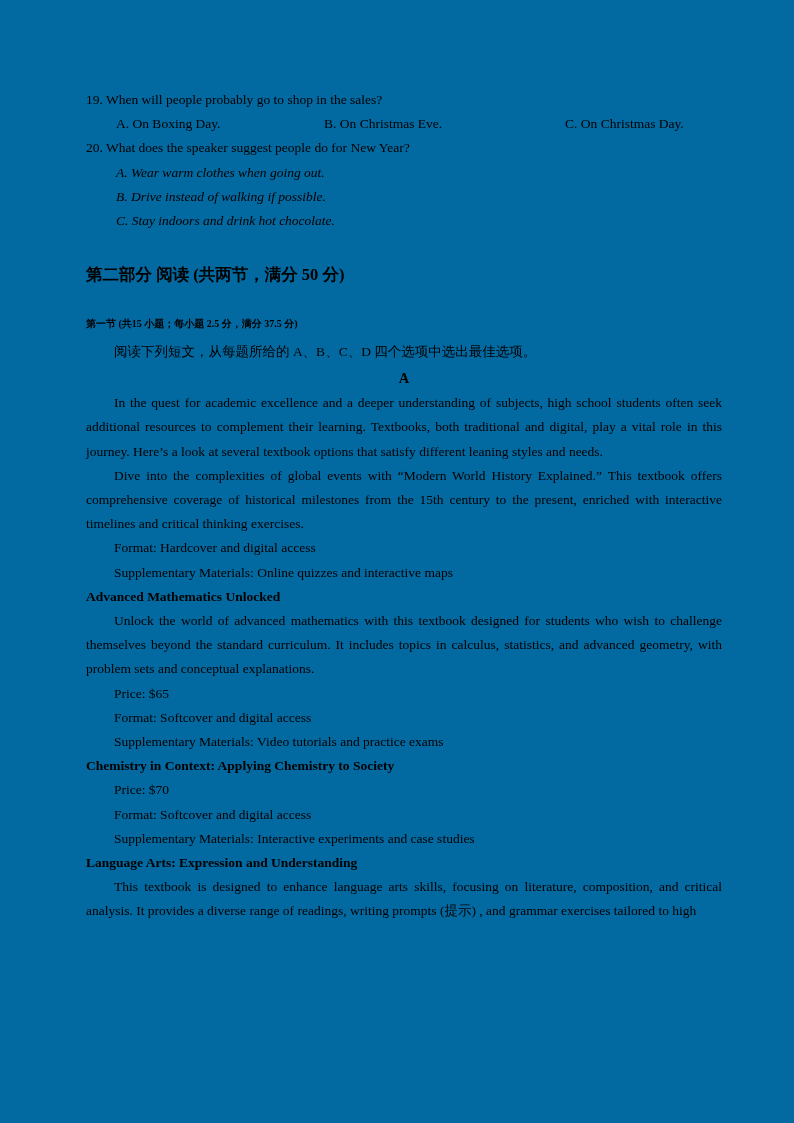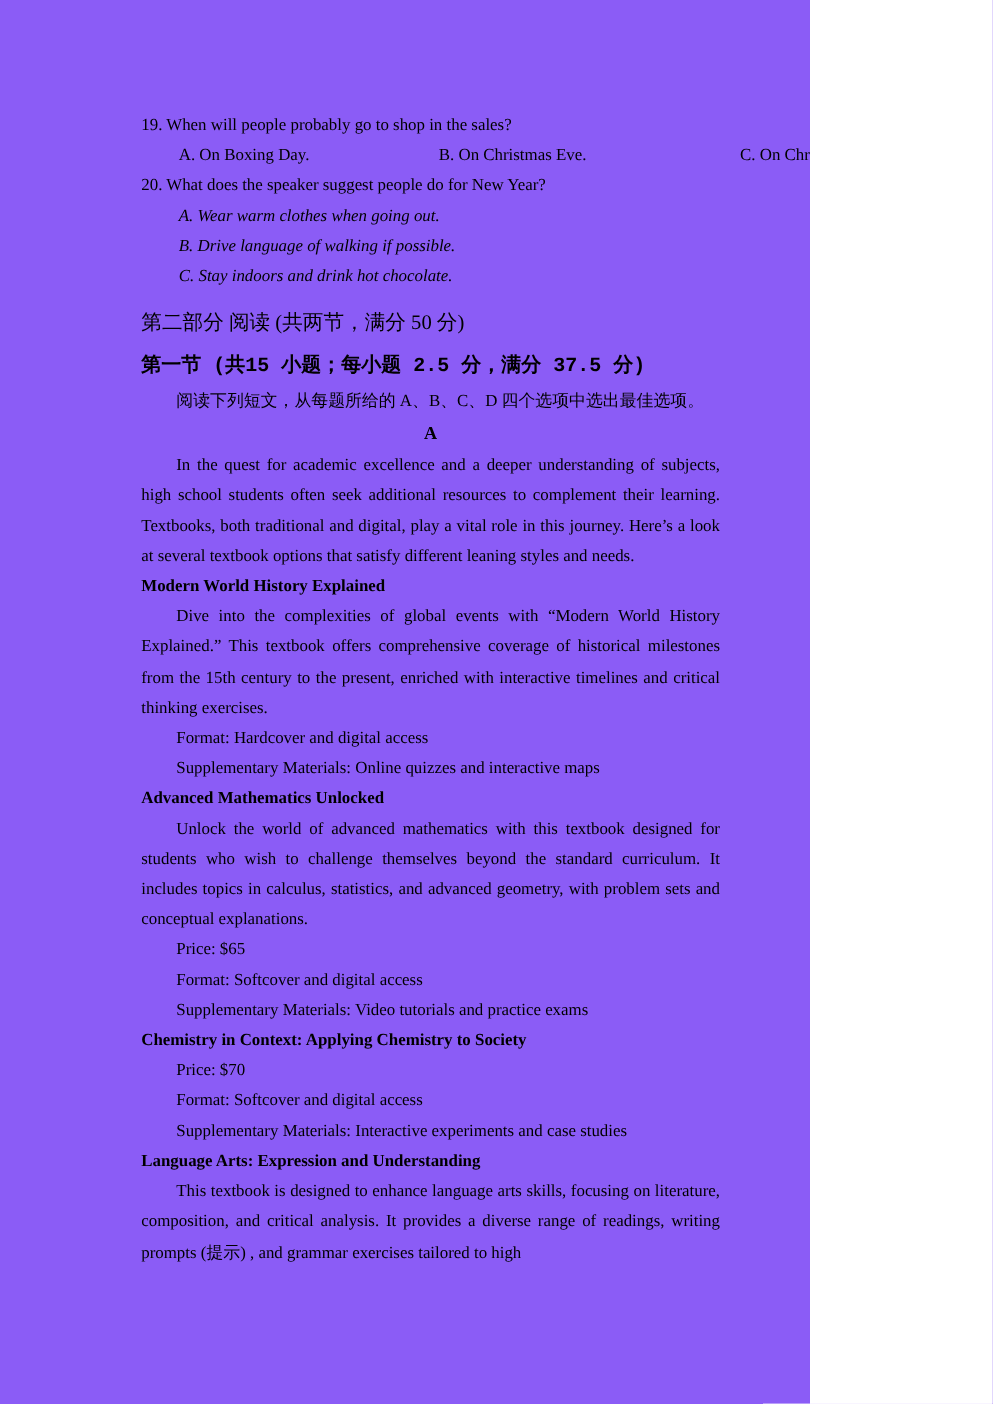--- a/index.html
+++ b/index.html
@@ -2,51 +2,50 @@
 <html><head>
 <meta charset="utf-8">
 <style>
   html, body {
     margin: 0;
     padding: 0;
     background: #ffffff;
   }
   .page {
     position: relative;
-    width: 648px;
+    width: 794px;
     height: 1123px;
     box-sizing: border-box;
-    background: #8b5cf6;
+    background: #0369a1;
     color: #000000;
     font-family: "Liberation Serif", "DejaVu Serif", serif;
     font-size: 13.5px;
     line-height: 24.2px;
-    padding: 88px 72px 0 113px;
+    padding: 88px 72px 0 86px;
     overflow: hidden;
   }
   p, h1, h2, h3 { margin: 0; padding: 0; }
 
   .line { line-height: 24.2px; }
   .opt-row { padding-left: 30px; line-height: 24.2px; white-space: nowrap; }
   .opt-col { display: inline-block; width: 208px; }
   .opt-col.last { width: auto; margin-left: 33px; }
   .opt-indent { padding-left: 30px; font-style: italic; }
 
   .part-header {
     font-size: 16.5px;
-    font-weight: normal;
+    font-weight: bold;
     line-height: 30px;
-    margin-top: 10px;
+    margin-top: 27px;
   }
   .section-header {
-    font-size: 16px;
+    font-size: 10px;
     font-weight: bold;
     line-height: 28px;
-    margin-top: 6px;
-    font-family: Liberation Mono, monospace;
+    margin-top: 20px;
   }
   .instruction {
     font-size: 13.5px;
     line-height: 27px;
     padding-left: 28px;
   }
   .passage-label {
     text-align: center;
     font-weight: bold;
     font-size: 14.5px;
@@ -69,31 +68,30 @@
 
 <div class="page">
 
   <p class="line">19. When will people probably go to shop in the sales?</p>
   <div class="opt-row">
     <span class="opt-col">A. On Boxing Day.</span><span class="opt-col">B. On Christmas Eve.</span><span class="opt-col last">C. On Christmas Day.</span>
   </div>
 
   <p class="line">20. What does the speaker suggest people do for New Year?</p>
   <p class="line opt-indent">A. Wear warm clothes when going out.</p>
-  <p class="line opt-indent">B. Drive language of walking if possible.</p>
+  <p class="line opt-indent">B. Drive instead of walking if possible.</p>
   <p class="line opt-indent">C. Stay indoors and drink hot chocolate.</p>
 
   <h1 class="part-header">第二部分 阅读 (共两节，满分 50 分)</h1>
   <h2 class="section-header">第一节 (共15 小题；每小题 2.5 分，满分 37.5 分)</h2>
   <p class="instruction">阅读下列短文，从每题所给的 A、B、C、D 四个选项中选出最佳选项。</p>
   <p class="passage-label">A</p>
 
   <p class="para">In the quest for academic excellence and a deeper understanding of subjects, high school students often seek additional resources to complement their learning. Textbooks, both traditional and digital, play a vital role in this journey. Here’s a look at several textbook options that satisfy different leaning styles and needs.</p>
 
-  <h3 class="book-title">Modern World History Explained</h3>
   <p class="para">Dive into the complexities of global events with “Modern World History Explained.” This textbook offers comprehensive coverage of historical milestones from the 15th century to the present, enriched with interactive timelines and critical thinking exercises.</p>
   <p class="detail">Format: Hardcover and digital access</p>
   <p class="detail">Supplementary Materials: Online quizzes and interactive maps</p>
 
   <h3 class="book-title">Advanced Mathematics Unlocked</h3>
   <p class="para">Unlock the world of advanced mathematics with this textbook designed for students who wish to challenge themselves beyond the standard curriculum. It includes topics in calculus, statistics, and advanced geometry, with problem sets and conceptual explanations.</p>
   <p class="detail">Price: $65</p>
   <p class="detail">Format: Softcover and digital access</p>
   <p class="detail">Supplementary Materials: Video tutorials and practice exams</p>
 

